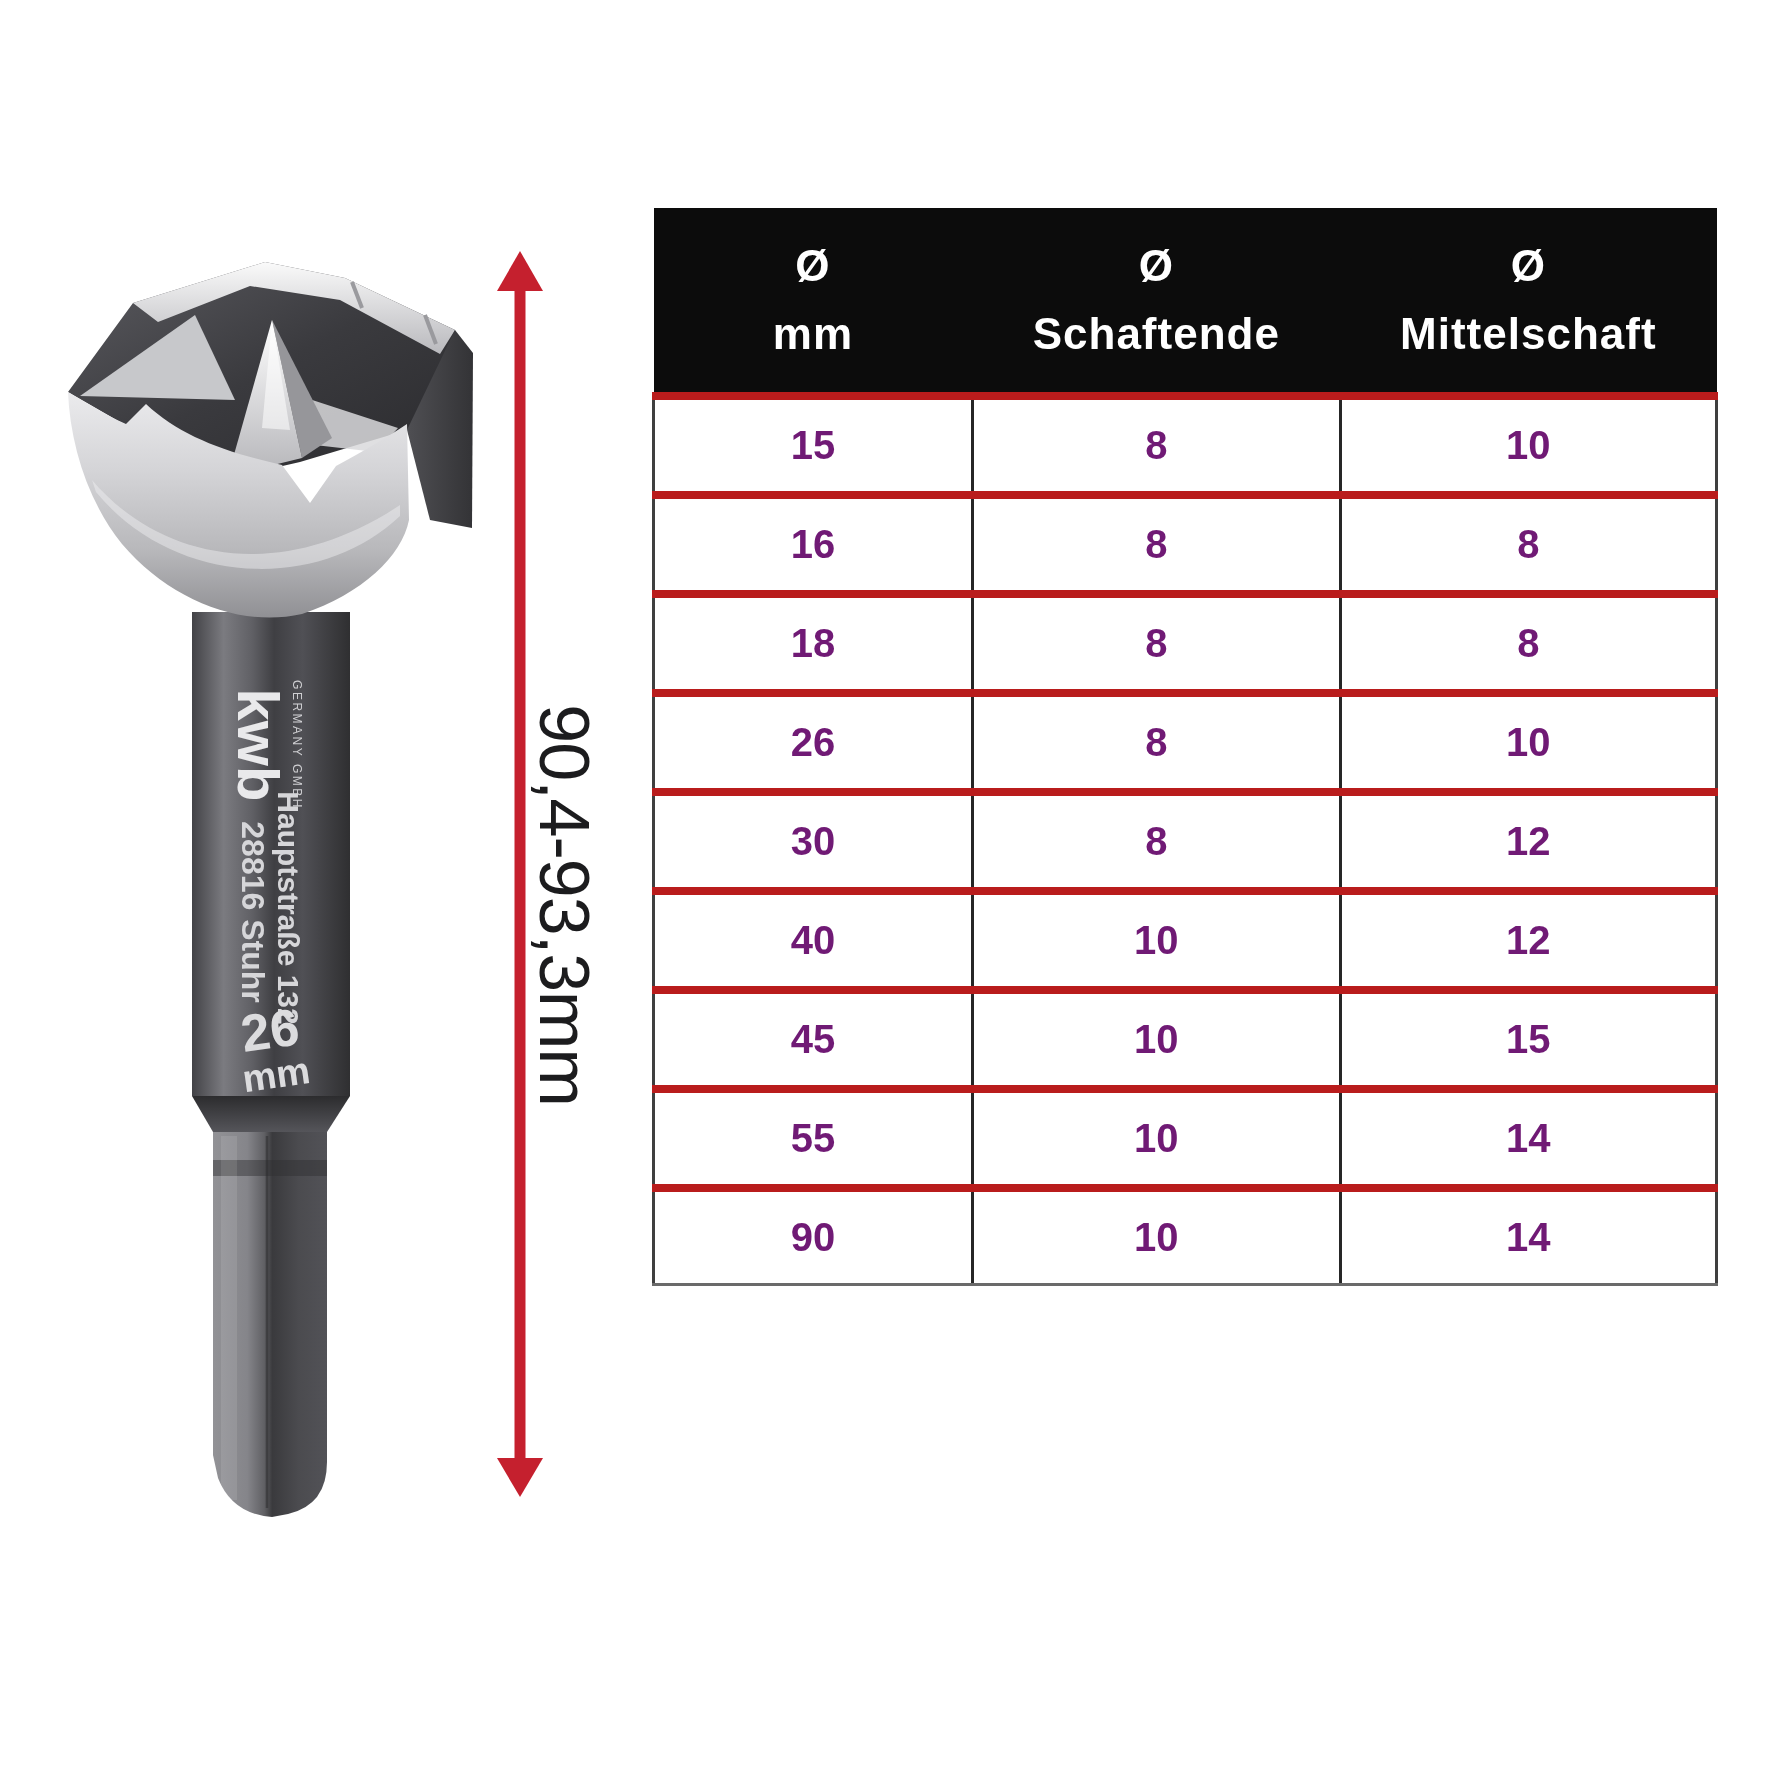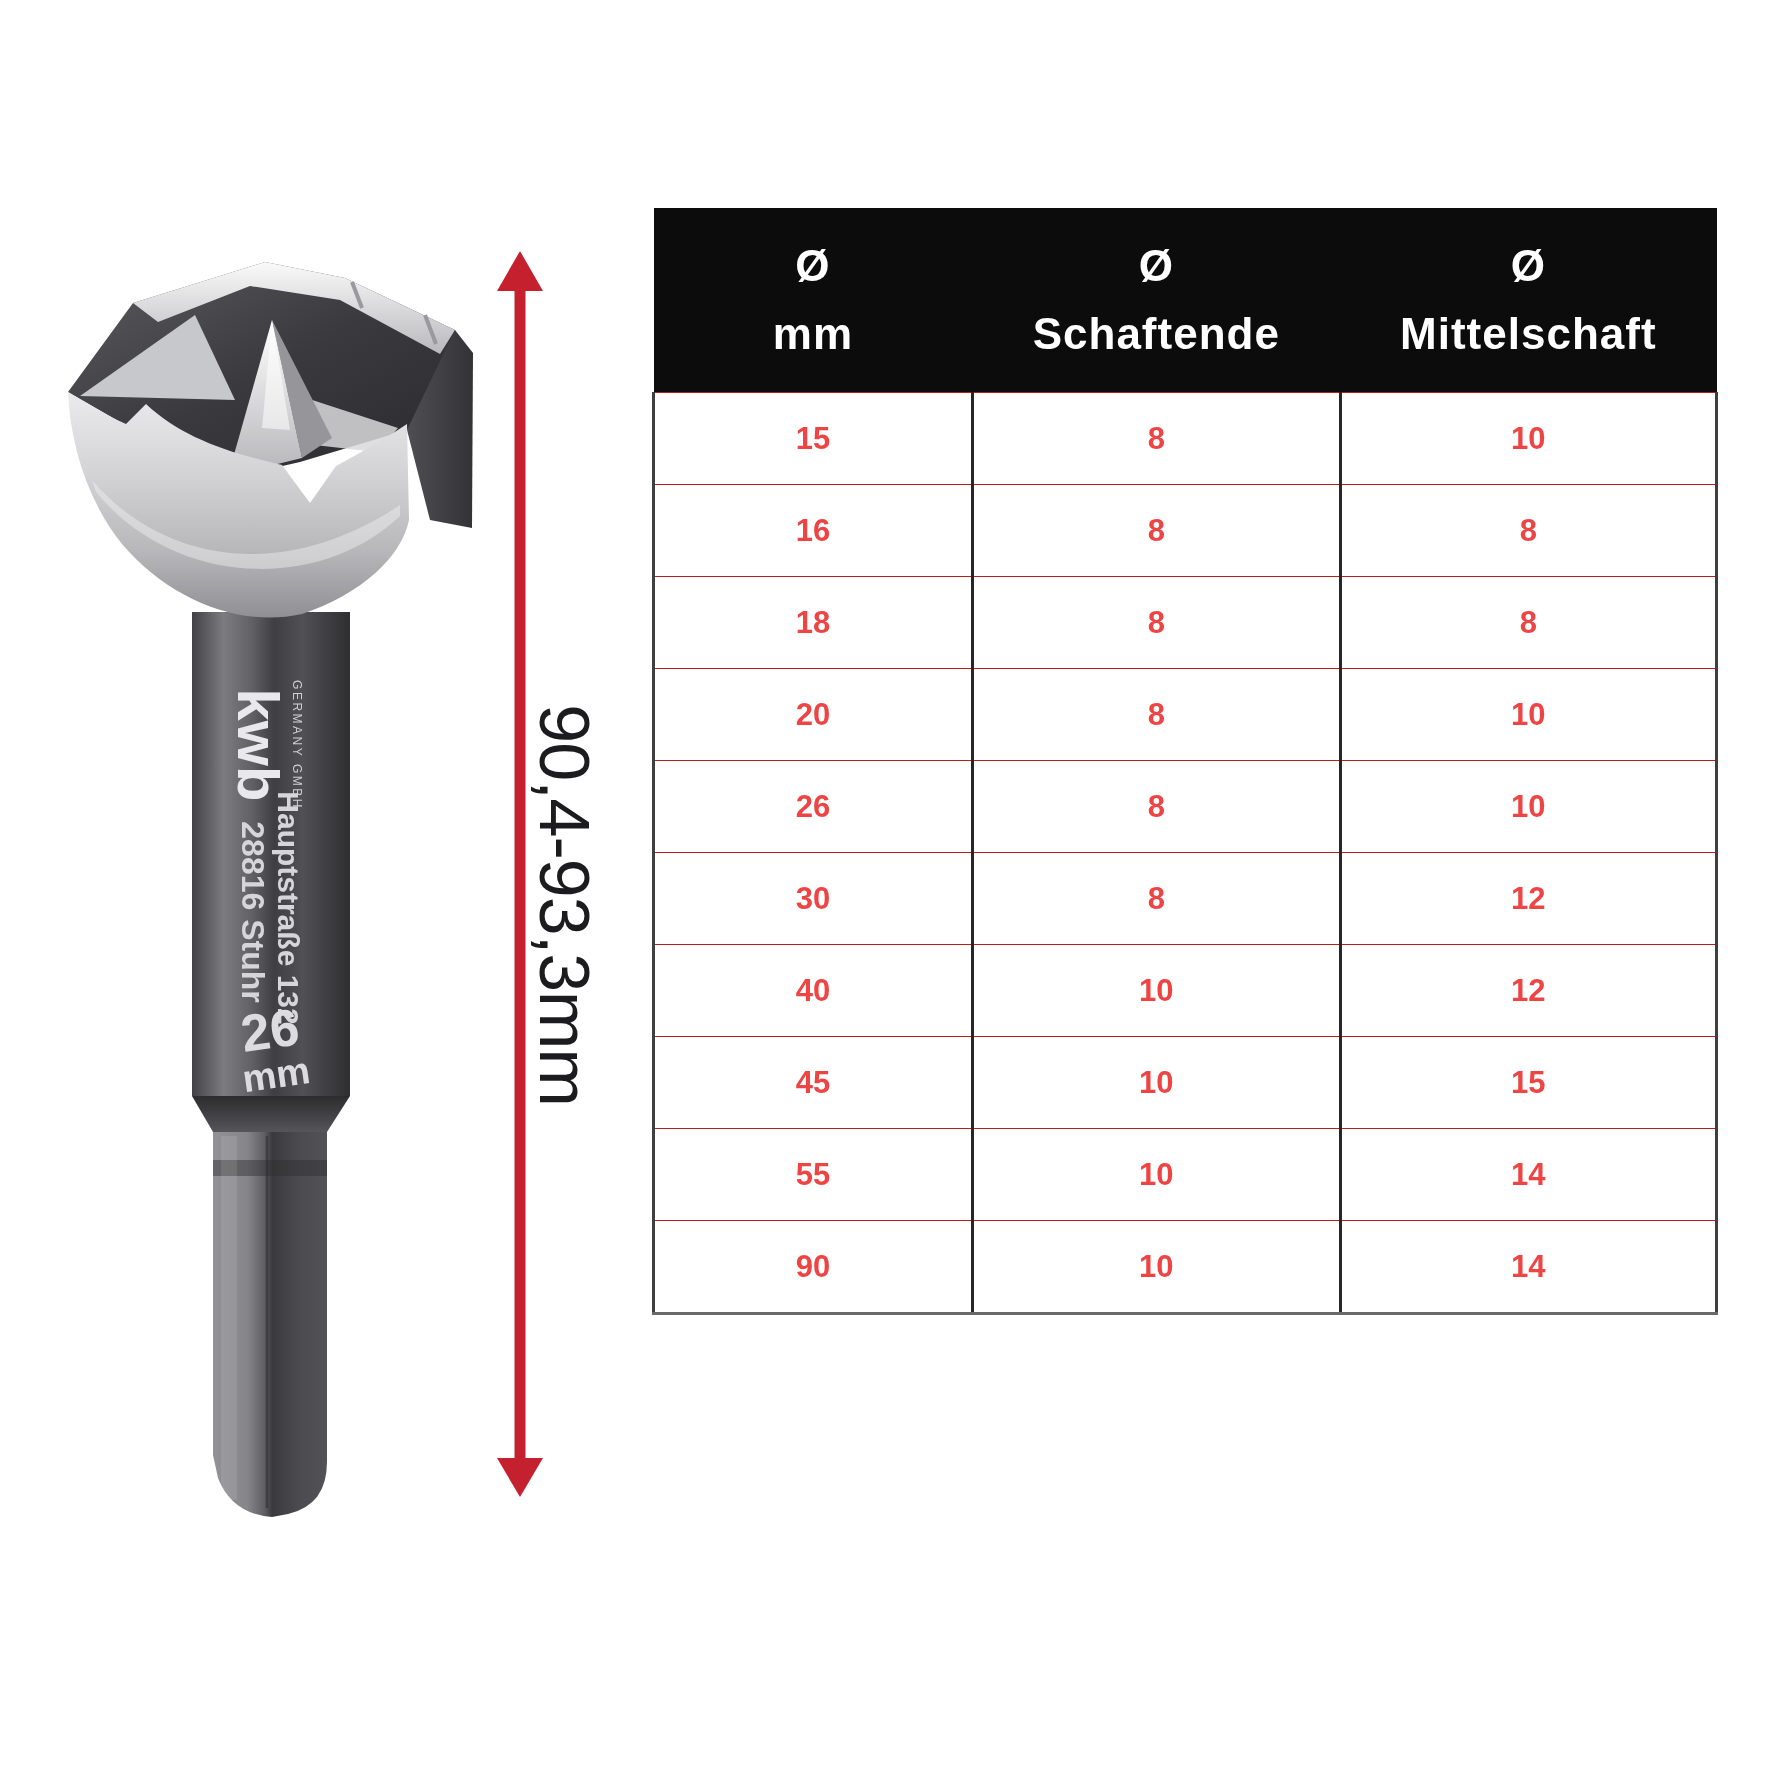--- a/index.html
+++ b/index.html
@@ -8,22 +8,22 @@
   
   #drill-svg{position:absolute;left:0;top:0;}
   
   .spec-table{position:absolute;left:652px;top:208px;width:1066px;}
   table{border-collapse:collapse;width:100%;table-layout:fixed;}
   col.c1{width:30.0%;} col.c2{width:34.6%;} col.c3{width:35.4%;}
   thead th{background:#0c0c0c;color:#ffffff;height:184px;vertical-align:middle;
            font-size:44px;font-weight:700;letter-spacing:1px;padding:0;}
   thead .hdr{display:flex;flex-direction:column;align-items:center;justify-content:center;gap:18px;}
   tbody td{height:89px;text-align:center;vertical-align:middle;background:#ffffff;
-           font-size:31px;font-weight:700;color:#ef4444;
-           border-top:1px solid #b91c1c;border-left:3px solid #262626;border-right:3px solid #262626;}
+           font-size:40px;font-weight:700;color:#701a75;
+           border-top:8px solid #b91c1c;border-left:3px solid #262626;border-right:3px solid #262626;}
   tbody td:first-child{border-left:3px solid #3f3f3f;}
   tbody td:last-child{border-right:3px solid #3f3f3f;}
   tbody tr:last-child td{border-bottom:3px solid #6a6a6a;}
   thead th{border:0;}
 </style>
 </head>
 <body>
 
 <div id="stage">
 
@@ -156,25 +156,20 @@
             <td>16</td>
             <td>8</td>
             <td>8</td>
           </tr>
           <tr>
             <td>18</td>
             <td>8</td>
             <td>8</td>
           </tr>
           <tr>
-            <td>20</td>
-            <td>8</td>
-            <td>10</td>
-          </tr>
-          <tr>
             <td>26</td>
             <td>8</td>
             <td>10</td>
           </tr>
           <tr>
             <td>30</td>
             <td>8</td>
             <td>12</td>
           </tr>
           <tr>

